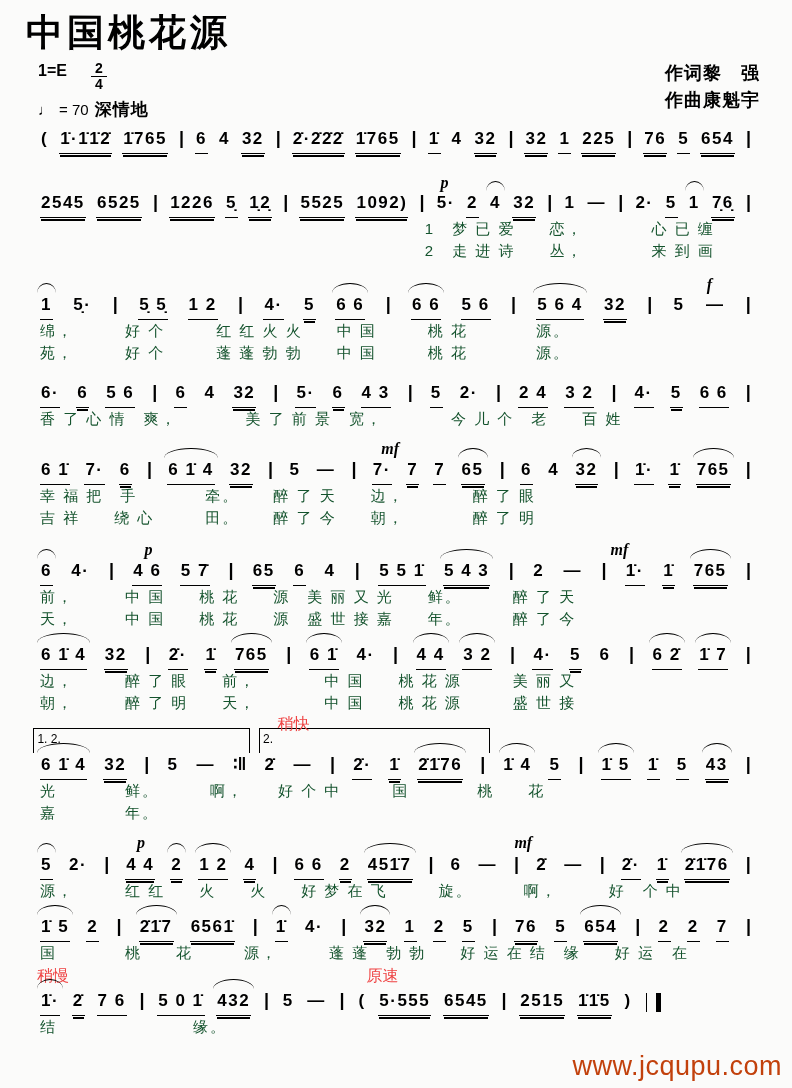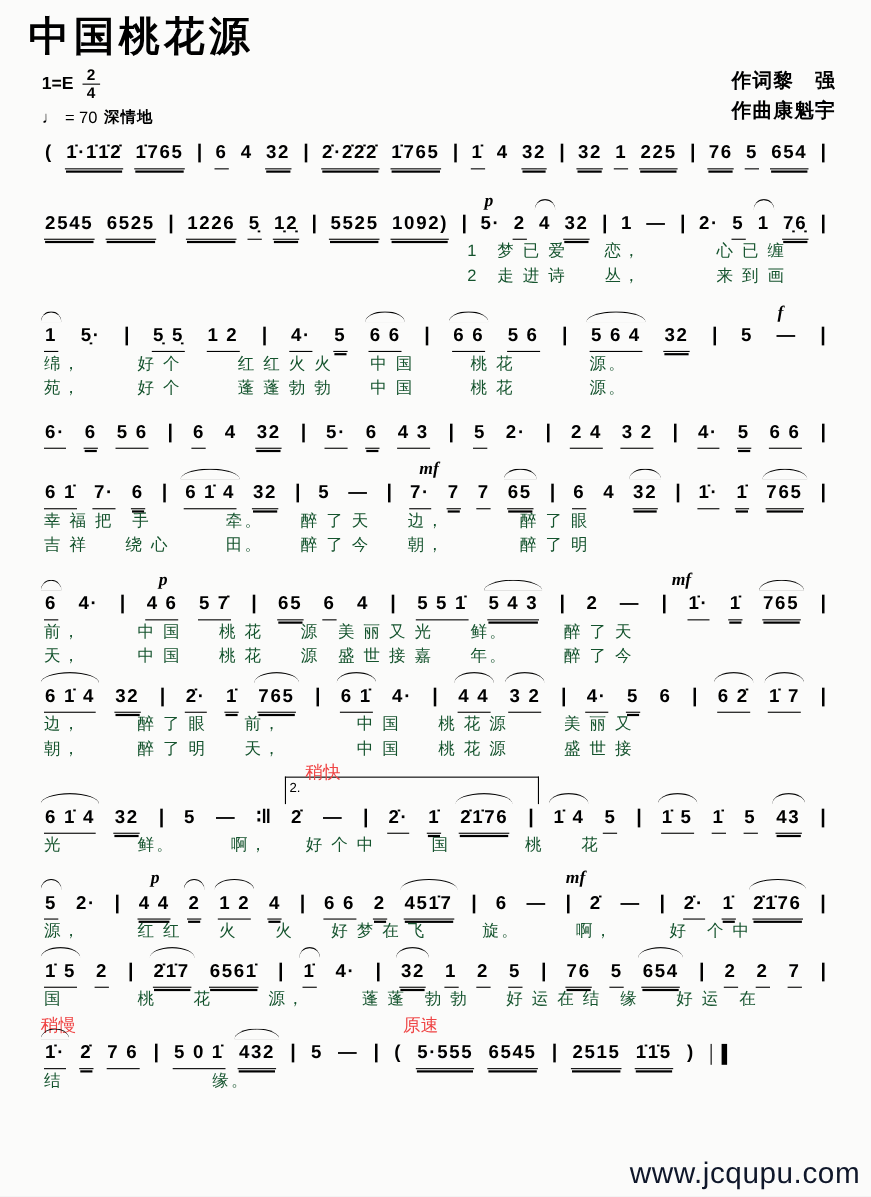--- a/index.html
+++ b/index.html
@@ -15,26 +15,26 @@
     padding:6px 26px 0 26px;
   }
   
   .title{
     font-size:37px;
     font-weight:bold;
     letter-spacing:4px;
     margin:2px 0 2px 0;
   }
   .meta{position:relative;height:64px;}
-  .keyline{position:absolute;left:12px;top:2px;font-size:16px;font-weight:bold;display:flex;align-items:center;gap:8px;}
+  .keyline{position:absolute;left:12px;top:2px;font-size:16px;font-weight:bold;display:flex;gap:24px;}
   .frac{display:inline-block;text-align:center;font-weight:bold;font-size:14px;line-height:13px;}
   .frac .num{display:block;border-bottom:1.5px solid #000;padding:0 4px 1px;}
   .frac .den{display:block;padding-top:1px;}
   .tempoline{position:absolute;left:12px;top:38px;font-size:15px;display:flex;align-items:center;gap:6px;}
-  .tempoline .expr{font-size:14px;font-weight:bold;letter-spacing:1px;text-align:center;}
+  .tempoline .expr{font-size:17px;font-weight:bold;letter-spacing:1px;text-align:center;}
   .credits{position:absolute;right:6px;top:0;text-align:right;font-size:18px;font-weight:600;line-height:27px;letter-spacing:1px;}
   
   #score{position:relative;}
   .system{position:relative;}
   .notes{
     display:flex;justify-content:space-between;align-items:baseline;
     margin:0 14px;
   }
   .note{
     font-family:"Liberation Sans",sans-serif;
@@ -55,21 +55,21 @@
     white-space:pre;margin:0 14px;color:#14532d;
   }
   .mark{position:absolute;top:0;}
   .dyn{font-family:"Liberation Serif",serif;font-style:italic;font-weight:bold;font-size:16px;}
   .tempo{font-family:"Liberation Sans",sans-serif;font-size:16px;color:#ef4444;}
   .volta{position:absolute;height:24px;border-top:1.3px solid #000;
     border-left:1.3px solid #000;border-right:1.3px solid #000;}
   .vlabel{font-size:12px;padding-left:3px;line-height:14px;display:inline-block;}
   .watermark{
     position:absolute;right:10px;bottom:6px;
-    font-size:27px;color:#0f172a;letter-spacing:0.5px;
+    font-size:27px;color:#c2410c;letter-spacing:0.5px;
     font-family:"Liberation Sans",sans-serif;
   }
 </style>
 </head>
 <body>
 
 <div id="sheet">
 
   <div class="title">中国桃花源</div>
 
@@ -194,20 +194,21 @@
           <span class="note">2·</span>
           <span class="bar">|</span>
           <span class="note u1">2 4</span>
           <span class="note u1">3 2</span>
           <span class="bar">|</span>
           <span class="note u1">4·</span>
           <span class="note u2">5</span>
           <span class="note u1">6 6</span>
           <span class="bar">|</span>
         </div>
+        <div class="lyrics">香 了 心 情　爽，　　　　美 了 前 景　宽，　　　　今 儿 个　老　　百 姓</div>
       </div>
       <div class="system" style="padding-top: 17px; margin-bottom: 12px;">
         <span class="mark dyn" style="left: 48%;">mf</span>
         <div class="notes">
           <span class="note u1">6 1̇</span>
           <span class="note u1">7·</span>
           <span class="note u2">6</span>
           <span class="bar">|</span>
           <span class="note u1 arc">6 1̇ 4</span>
           <span class="note u2">32</span>
@@ -280,20 +281,21 @@
           <span class="note">6</span>
           <span class="bar">|</span>
           <span class="note u1 arc">6 2̇</span>
           <span class="note u1 arc">1̇ 7</span>
           <span class="bar">|</span>
         </div>
         <div class="lyrics">边，　　　醉 了 眼　　前，　　　　中 国　　桃 花 源　　　美 丽 又</div>
         <div class="lyrics">朝，　　　醉 了 明　　天，　　　　中 国　　桃 花 源　　　盛 世 接</div>
       </div>
       <div class="system" style="padding-top: 38px; margin-bottom: 10px;">
+        <div class="volta" style="left: 1%; width: 29%; top: 14px;"><span class="vlabel">1. 2.</span></div>
         <div class="volta" style="left: 31.5%; width: 31%; top: 14px;"><span class="vlabel">2.</span></div>
         <span class="mark tempo" style="left: 34%;">稍快</span>
         <div class="notes">
           <span class="note u1 arc">6 1̇ 4</span>
           <span class="note u2">32</span>
           <span class="bar">|</span>
           <span class="note">5</span>
           <span class="note">—</span>
           <span class="bar">∶‖</span>
           <span class="note">2̇</span>
@@ -306,20 +308,21 @@
           <span class="note arc">1̇ 4</span>
           <span class="note u1">5</span>
           <span class="bar">|</span>
           <span class="note u1 arc">1̇ 5</span>
           <span class="note u1">1̇</span>
           <span class="note u1">5</span>
           <span class="note u2 arc">43</span>
           <span class="bar">|</span>
         </div>
         <div class="lyrics">光　　　　鲜。　　　啊，　　好 个 中　　　国　　　　桃　　花</div>
+        <div class="lyrics">嘉　　　　年。</div>
       </div>
       <div class="system" style="padding-top: 18px; margin-bottom: 6px;">
         <span class="mark dyn" style="left: 15%;">p</span>
         <span class="mark dyn" style="left: 66%;">mf</span>
         <div class="notes">
           <span class="note u1 arc">5</span>
           <span class="note">2·</span>
           <span class="bar">|</span>
           <span class="note u2">4 4</span>
           <span class="note u2 arc">2</span>

